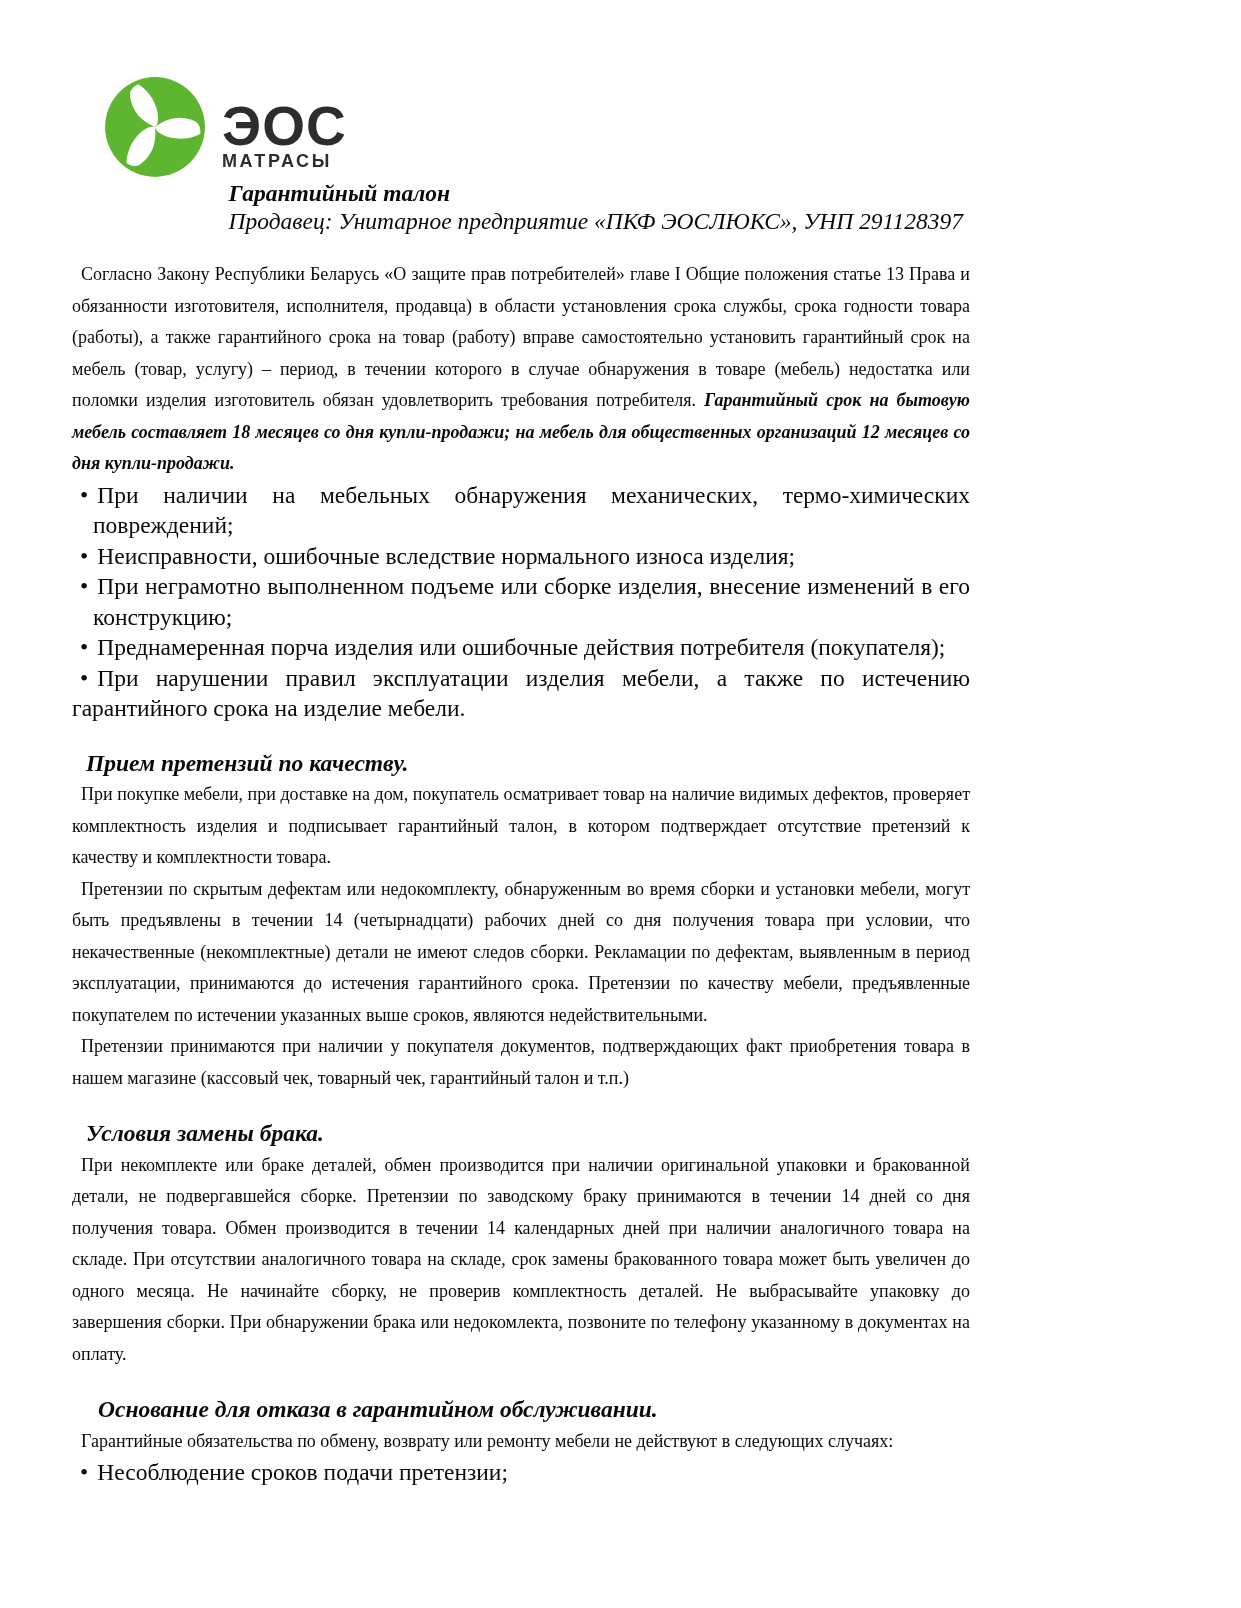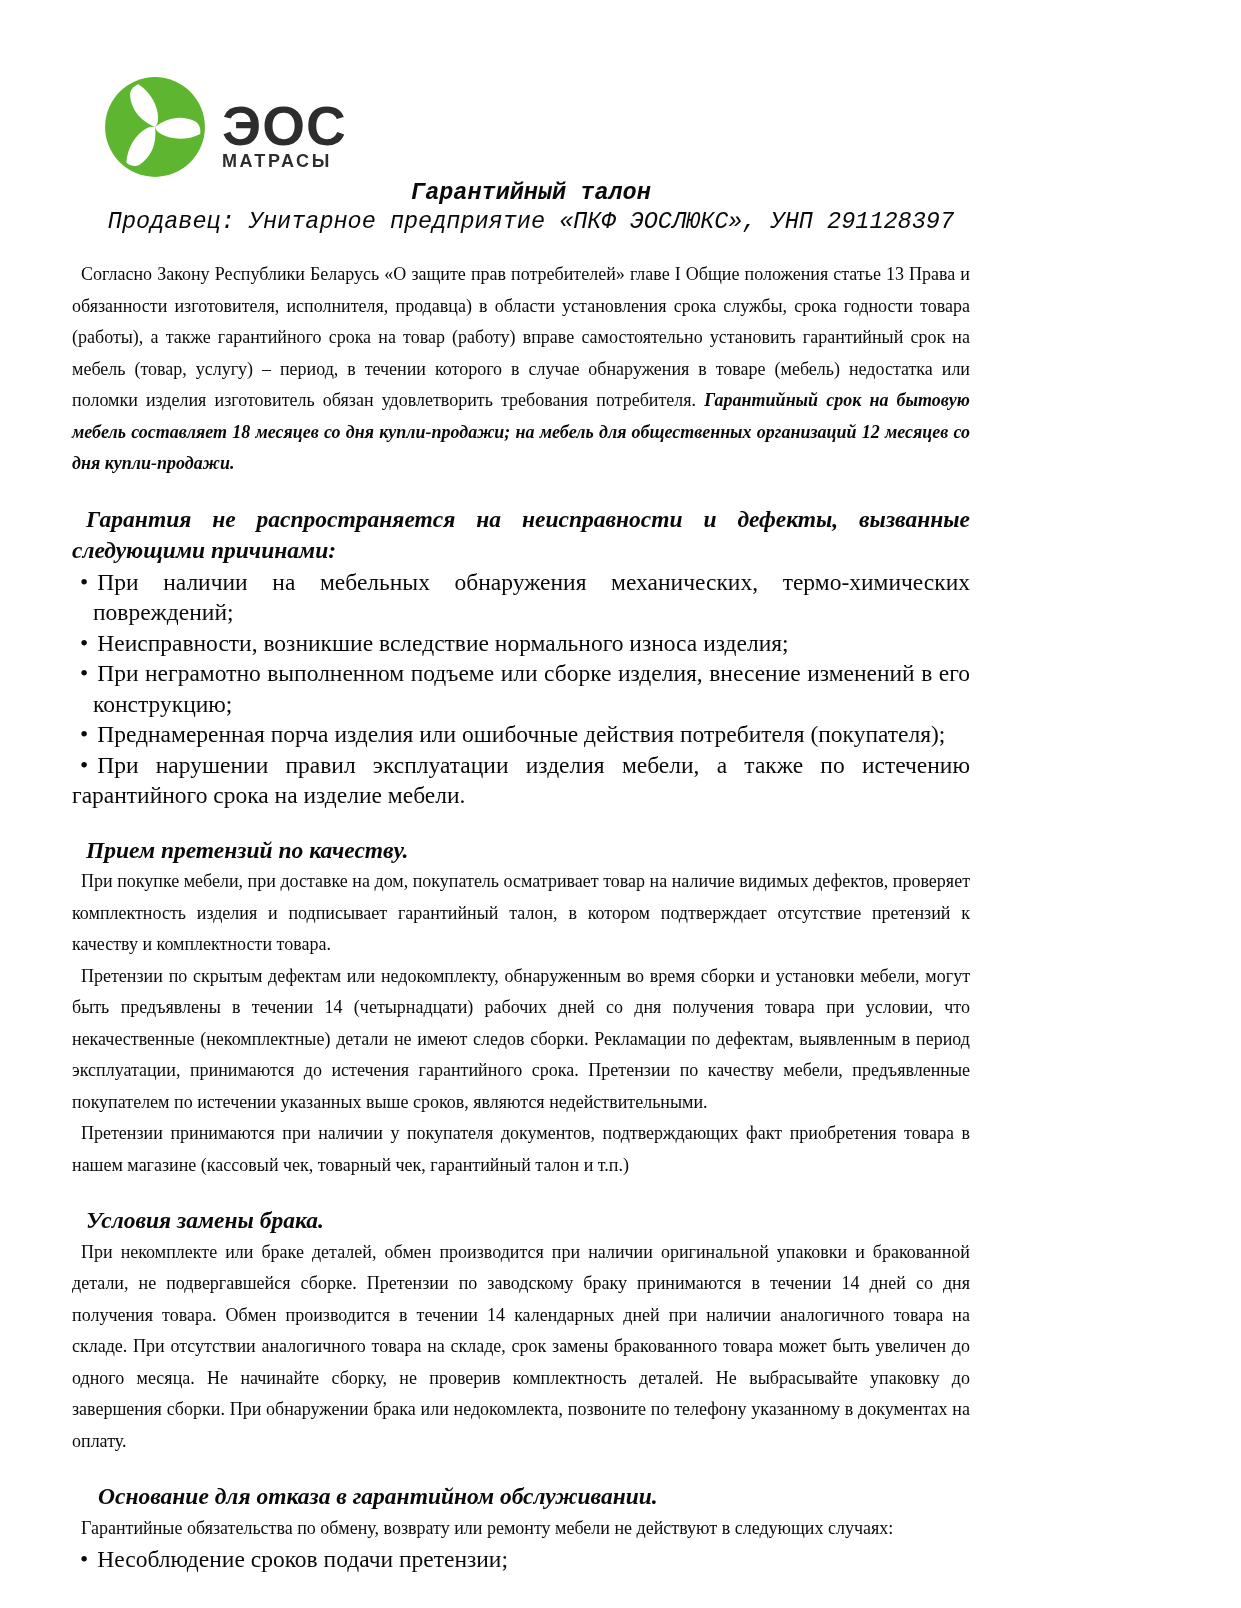--- a/index.html
+++ b/index.html
@@ -17,21 +17,21 @@
   .logo-icon { width: 104px; height: 110px; display: block; }
   .logo-text { display: flex; flex-direction: column; justify-content: center; padding-top: 18px; }
   .brand-name {
     font-family: "Liberation Sans", sans-serif; font-weight: bold;
     font-size: 55px; line-height: 50px; letter-spacing: 1px; color: #2d2d2d;
   }
   .brand-sub {
     font-family: "Liberation Sans", sans-serif; font-weight: bold;
     font-size: 18px; letter-spacing: 2.6px; color: #2d2d2d; margin-top: 0;
   }
-  .doc-title-block { position: absolute; right: 16px; bottom: -8px; text-align: center; font-family: Liberation Mono, monospace; }
+  .doc-title-block { position: absolute; right: 7px; bottom: -8px; text-align: left; }
   .doc-title  { font-weight: bold; font-style: italic; font-size: 23.5px; line-height: 28px; }
   .doc-seller { font-style: italic; font-size: 23.5px; line-height: 29px; }
   
   main { margin-top: 31px; }
   .para {
     margin: 0; font-size: 18px; line-height: 31.5px;
     text-align: justify; text-indent: 9px;
   }
   .heading {
     margin: 24px 0 0 0; font-size: 23.5px; line-height: 31.5px;
@@ -68,24 +68,23 @@
       </div>
     </div>
     <div class="doc-title-block">
       <div class="doc-title">Гарантийный талон</div>
       <div class="doc-seller">Продавец: Унитарное предприятие «ПКФ ЭОСЛЮКС», УНП 291128397</div>
     </div>
   </header>
 
   <main>
       <p class="para"><span>Согласно Закону Республики Беларусь «О защите прав потребителей» главе I Общие положения статье 13 Права и обязанности изготовителя, исполнителя, продавца) в области установления срока службы, срока годности товара (работы), а также гарантийного срока на товар (работу) вправе самостоятельно установить гарантийный срок на мебель (товар, услугу) – период, в течении которого в случае обнаружения в товаре (мебель) недостатка или поломки изделия изготовитель обязан удовлетворить требования потребителя. </span><span class="run-bold-italic">Гарантийный срок на бытовую мебель составляет 18 месяцев со дня купли-продажи; на мебель для общественных организаций 12 месяцев со дня купли-продажи.</span></p>
-      <p class="heading">Гарантия не распространяется на неисправности и дефекты, вызванные следующими причинами:</p>
       <div class="bullet-list">
         <div class="bullet-item"><span class="dot">•</span><span>При наличии на мебельных обнаружения механических, термо-химических повреждений;</span></div>
-        <div class="bullet-item"><span class="dot">•</span><span>Неисправности, возникшие вследствие нормального износа изделия;</span></div>
+        <div class="bullet-item"><span class="dot">•</span><span>Неисправности, ошибочные вследствие нормального износа изделия;</span></div>
         <div class="bullet-item"><span class="dot">•</span><span>При неграмотно выполненном подъеме или сборке изделия, внесение изменений в его конструкцию;</span></div>
         <div class="bullet-item"><span class="dot">•</span><span>Преднамеренная порча изделия или ошибочные действия потребителя (покупателя);</span></div>
         <div class="bullet-item outdent"><span class="dot">•</span><span>При нарушении правил эксплуатации изделия мебели, а также по истечению гарантийного срока на изделие мебели.</span></div>
       </div>
       <p class="heading">Прием претензий по качеству.</p>
       <p class="para"><span>При покупке мебели, при доставке на дом, покупатель осматривает товар на наличие видимых дефектов, проверяет комплектность изделия и подписывает гарантийный талон, в котором подтверждает отсутствие претензий к качеству и комплектности товара.</span></p>
       <p class="para"><span>Претензии по скрытым дефектам или недокомплекту, обнаруженным во время сборки и установки мебели, могут быть предъявлены в течении 14 (четырнадцати) рабочих дней со дня получения товара при условии, что некачественные (некомплектные) детали не имеют следов сборки. Рекламации по дефектам, выявленным в период эксплуатации, принимаются до истечения гарантийного срока. Претензии по качеству мебели, предъявленные покупателем по истечении указанных выше сроков, являются недействительными.</span></p>
       <p class="para"><span>Претензии принимаются при наличии у покупателя документов, подтверждающих факт приобретения товара в нашем магазине (кассовый чек, товарный чек, гарантийный талон и т.п.)</span></p>
       <p class="heading">Условия замены брака.</p>
       <p class="para"><span>При некомплекте или браке деталей, обмен производится при наличии оригинальной упаковки и бракованной детали, </span><span class="run-bold">не подвергавшейся сборке</span><span>. Претензии по заводскому браку принимаются в течении 14 дней со дня получения товара. Обмен производится в течении 14 календарных дней при наличии аналогичного товара на складе. При отсутствии аналогичного товара на складе, срок замены бракованного товара может быть увеличен до одного месяца. Не начинайте сборку, не проверив комплектность деталей. Не выбрасывайте упаковку до завершения сборки. При обнаружении брака или недокомлекта, позвоните по телефону указанному в документах на оплату.</span></p>

